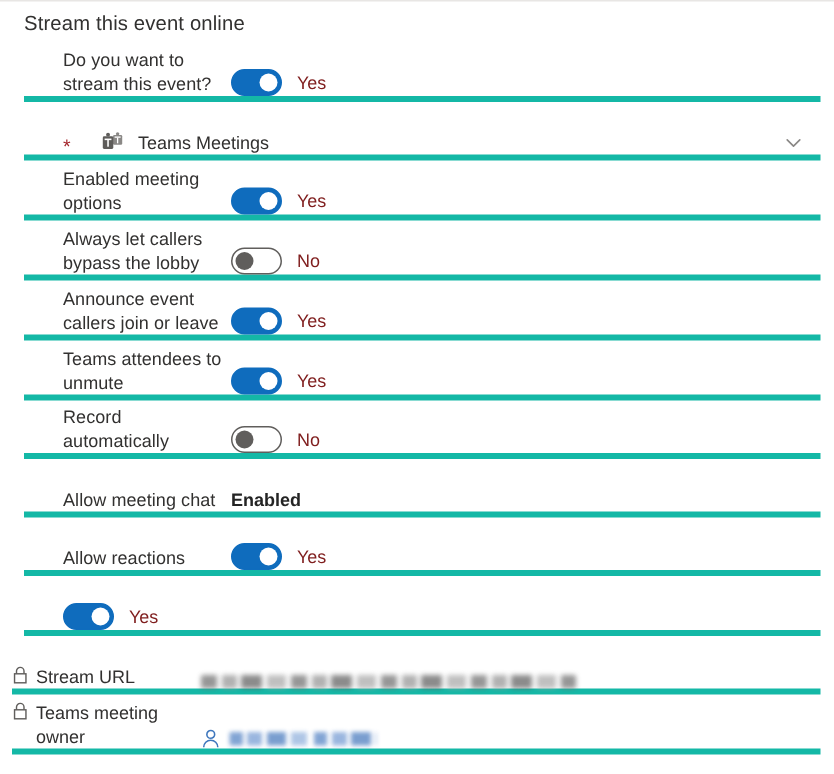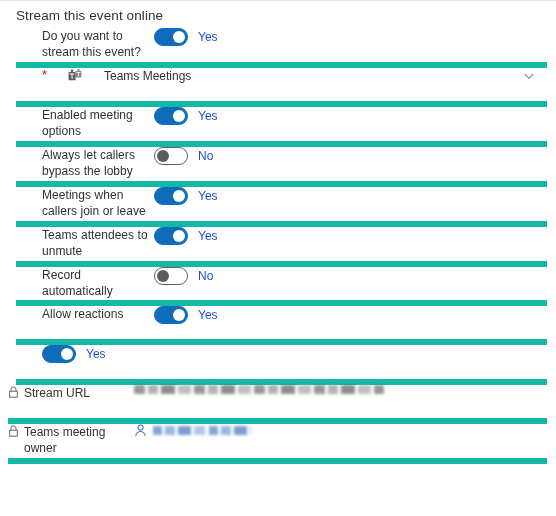--- a/index.html
+++ b/index.html
@@ -49,24 +49,24 @@
     position: absolute;
     left: 0;
     top: 28px;
     width: 556px;
   }
 
   .row {
     position: relative;
     box-sizing: border-box;
     display: flex;
-    align-items: flex-start;
+    align-items: flex-end;
     padding-left: 26px;
     padding-right: 9px;
-    border-bottom: 6px solid #14b8a6;
+    border-bottom: 4px solid #14b8a6;
     margin-left: 16px;
     margin-right: 9px;
     width: 531px;
   }
   .row.indent-lock {
     margin-left: 8px;
     width: 539px;
     padding-left: 0;
   }
 
@@ -144,29 +144,29 @@
   .toggle.on .knob {
     background: #ffffff;
     right: 2px;
   }
   .toggle.off .knob {
     background: #605e5c;
     left: 2px;
   }
   .toggle-text {
     font-size: 12px;
-    color: #1d4ed8;
+    color: #7f1d1d;
     line-height: 16px;
   }
 
   
   .provider {
     display: flex;
     align-items: center;
-    gap: 22px;
+    gap: 10px;
     flex: 1 1 auto;
     min-width: 0;
   }
   .provider-text {
     font-size: 12px;
     color: #323130;
     line-height: 16px;
     white-space: nowrap;
   }
   .teams-ico {
@@ -303,21 +303,21 @@
         <div class="toggle-wrap">
           <div class="toggle off">
             <div class="knob"></div>
           </div>
           <span class="toggle-text">No</span>
         </div>
       </div>
     </div>
 
     <div class="row row-h2">
-      <div class="label">Meetings when callers join or leave</div>
+      <div class="label">Announce event callers join or leave</div>
       <div class="control">
         <div class="toggle-wrap">
           <div class="toggle on">
             <div class="knob"></div>
           </div>
           <span class="toggle-text">Yes</span>
         </div>
       </div>
     </div>
 
@@ -338,20 +338,26 @@
       <div class="control">
         <div class="toggle-wrap">
           <div class="toggle off">
             <div class="knob"></div>
           </div>
           <span class="toggle-text">No</span>
         </div>
       </div>
     </div>
 
+    <div class="row row-h1">
+      <div class="label">Allow meeting chat</div>
+      <div class="control">
+        <span class="value-bold">Enabled</span>
+      </div>
+    </div>
 
     <div class="row row-h1">
       <div class="label">Allow reactions</div>
       <div class="control">
         <div class="toggle-wrap">
           <div class="toggle on">
             <div class="knob"></div>
           </div>
           <span class="toggle-text">Yes</span>
         </div>

